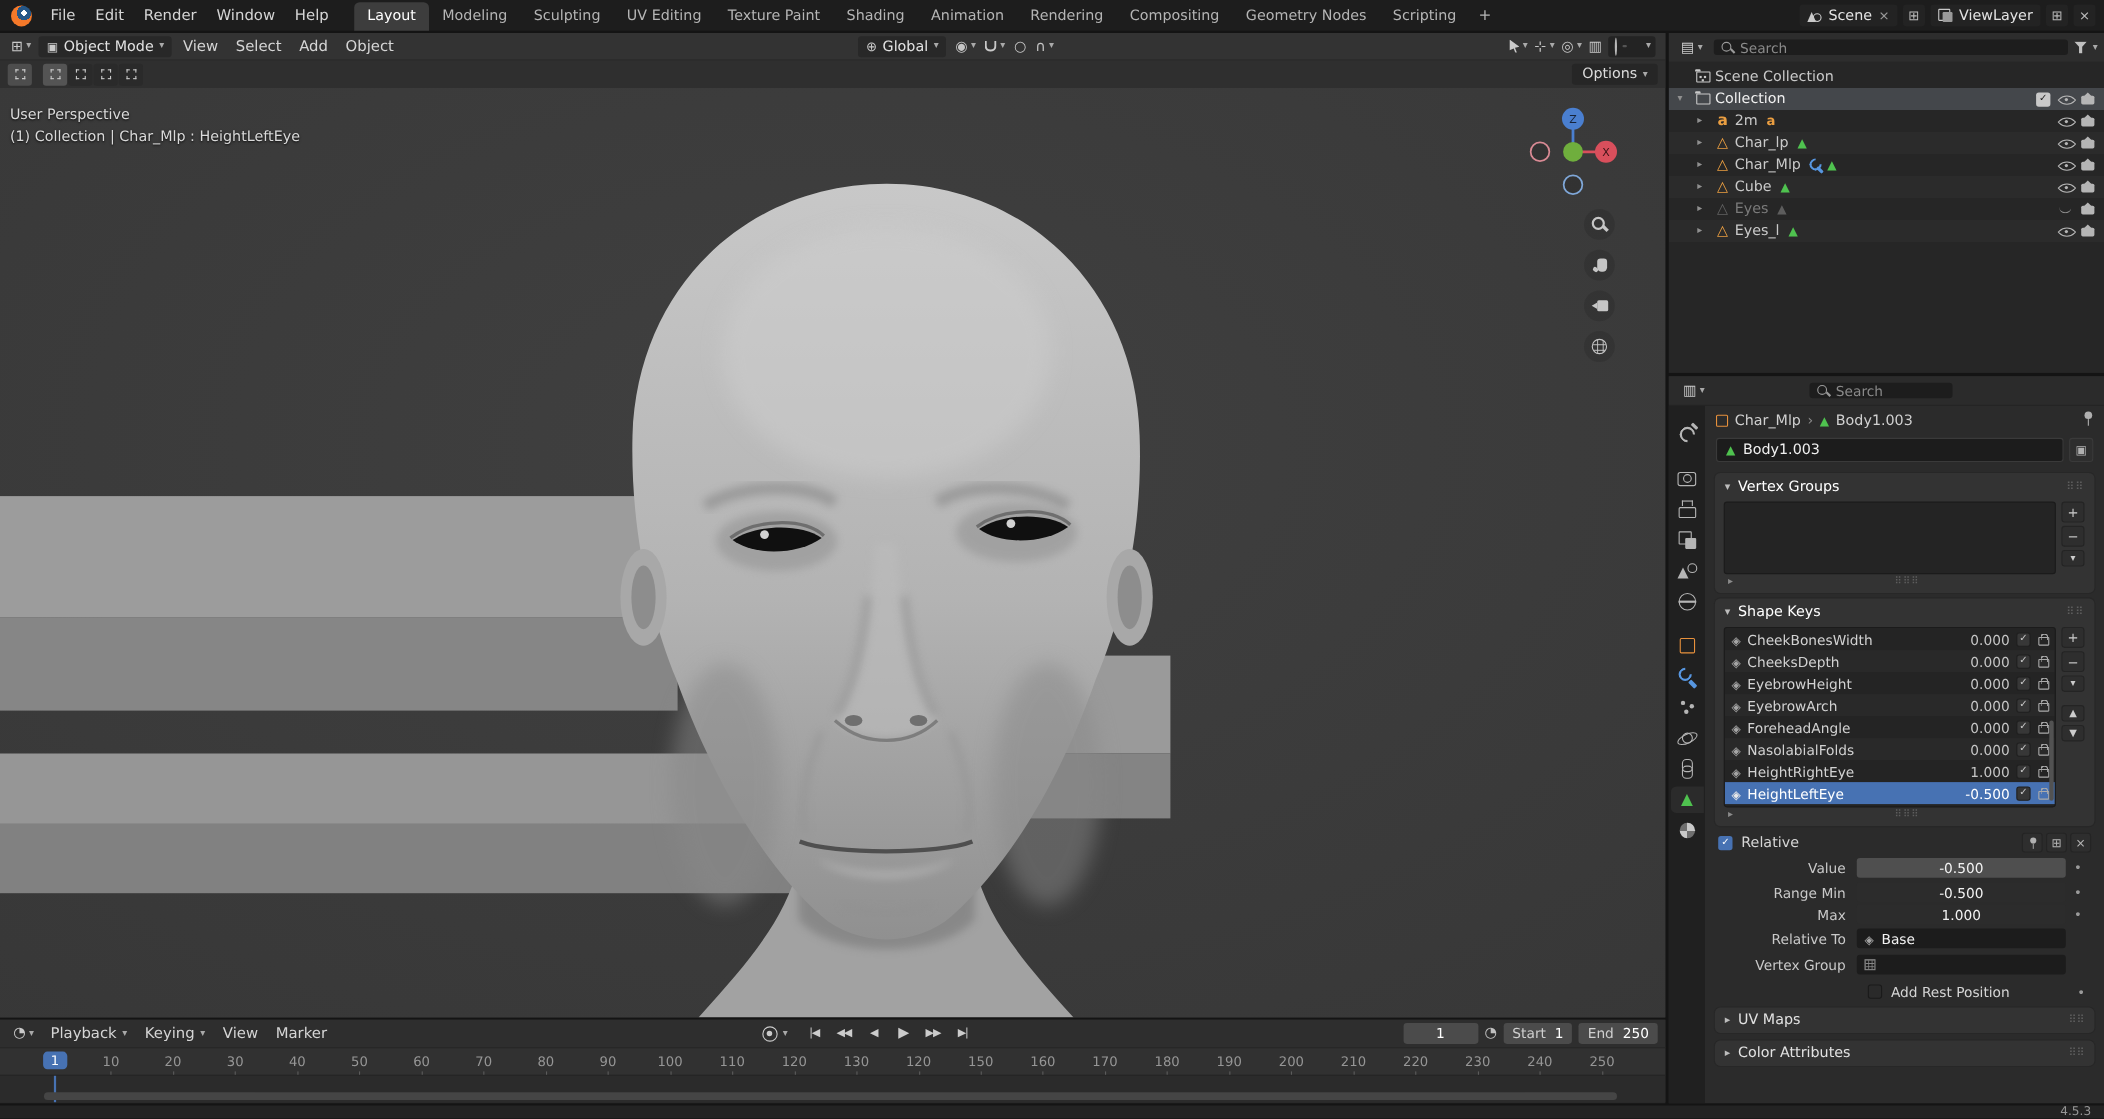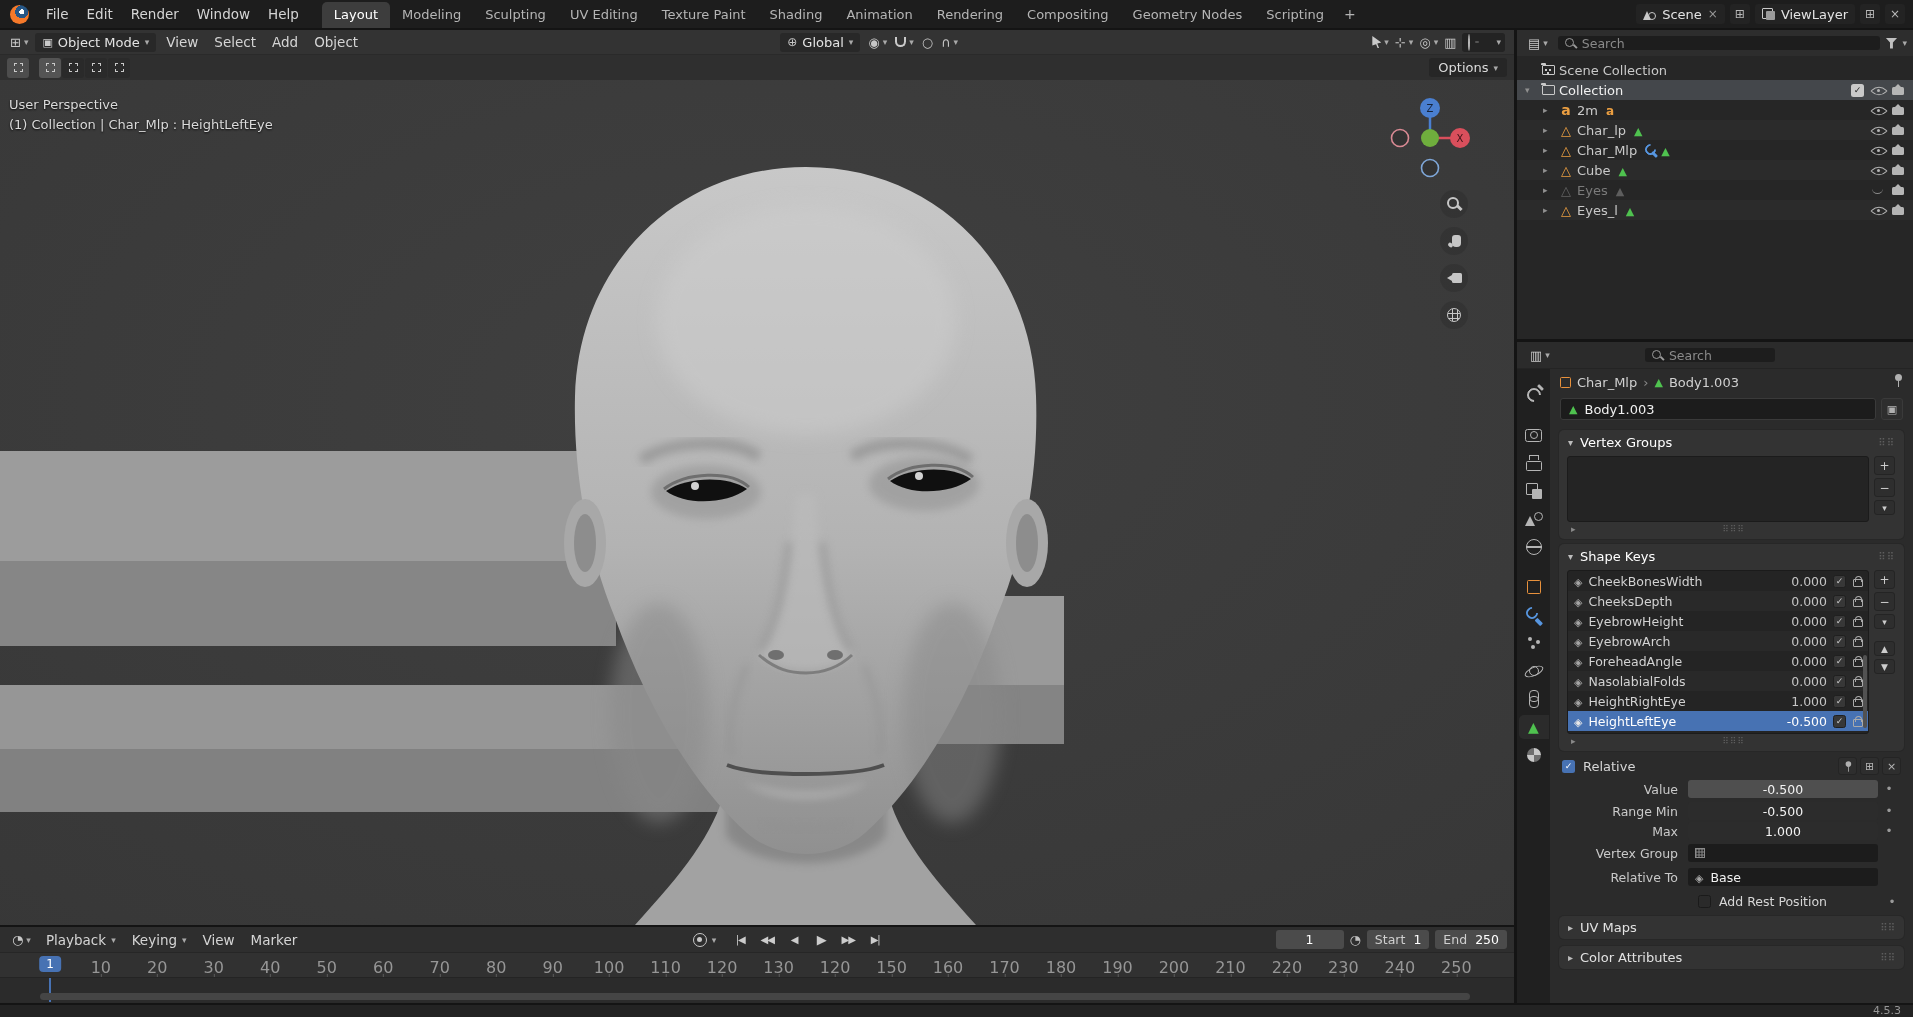--- a/index.html
+++ b/index.html
@@ -93,21 +93,21 @@
   .tbtn { width:26px; height:19px; border:none; background:transparent; color:#cccccc; font-size:10px; letter-spacing:-1px; border-radius:3px; display:flex; align-items:center; justify-content:center; font-family:"DejaVu Sans",sans-serif; }
   .tbtn.play-icon { font-size:13px; }
   .tl-right { display:flex; align-items:center; gap:6px; }
   .frame-pill { width:68px; height:19px; background:#4b4b4b; border-radius:3px; display:flex; align-items:center; justify-content:center; font-size:12.5px; color:#ffffff; }
   .se-pill { height:19px; background:#4b4b4b; border-radius:3px; display:flex; align-items:center; justify-content:space-between; padding:0 8px; font-size:12.5px; gap:8px; }
   .se-pill .lbl { color:#cfcfcf; }
   .se-pill .val { color:#ffffff; }
   .i-clock { font-size:13px; color:#c0c0c0; }
 
   .tl-ruler { position:relative; height:26px; background:#313131; border-top:1px solid #262626; border-bottom:1px solid #242424; overflow:hidden; }
-  .tick { position:absolute; top:5px; transform:translateX(-50%); font-size:16px; color:#969696;text-align:center; }
+  .tick { position:absolute; top:5px; transform:translateX(-50%); font-size:12px; color:#969696;text-align:center; }
   .tick::after { content:""; position:absolute; left:50%; top:16px; width:1px; height:6px; background:#5c5c5c; }
   .playhead-badge { position:absolute; top:3px; transform:translateX(-50%); background:#4772b3; color:#ffffff; font-size:12px; padding:1px 7px; border-radius:4px; }
   .tl-body { position:relative; height:24px; background:#2b2b2b; }
   .playhead-line { position:absolute; top:0; bottom:0; width:2px; background:#4772b3; transform:translateX(-50%); }
   .tl-scroll { position:absolute; left:40px; right:44px; bottom:2px; height:7px; background:#454545; border-radius:4px; }
 
   
   .outliner { position:absolute; left:1517px; top:30px; width:396px; height:309px; background:#262626; overflow:hidden; }
   .ol-header { height:26px; background:#2d2d2d; display:flex; align-items:center; padding:0 6px; gap:5px; }
   .ol-search { flex:1; height:14px; background:#1d1d1d; border-radius:3px; display:flex; align-items:center; gap:6px; padding:0 7px; }
@@ -884,34 +884,34 @@
           <span class="plabel">Range Min</span>
           <span class="pfield num">-0.500</span>
           <span class="pdot">•</span>
         </div>
         <div class="prow slim">
           <span class="plabel">Max</span>
           <span class="pfield num">1.000</span>
           <span class="pdot">•</span>
         </div>
         <div class="prow">
+          <span class="plabel">Relative To</span>
+          <span class="pfield darkf">
+            <span class="i-shapekey"></span>
+            <span>Base</span>
+          </span>
+          <span class="pdot"></span>
+        </div>
+        <div class="prow">
           <span class="plabel">Vertex Group</span>
           <span class="pfield darkf">
               <span class="i-vgrid"></span>
             </span>
           <span class="pdot"></span>
         </div>
-        <div class="prow">
-          <span class="plabel">Relative To</span>
-          <span class="pfield darkf">
-            <span class="i-shapekey"></span>
-            <span>Base</span>
-          </span>
-          <span class="pdot"></span>
-        </div>
 
         <div class="addrest-row">
           <span class="chk empty"></span>
           <span>Add Rest Position</span>
           <span class="pdot">•</span>
         </div>
 
         <div class="collapsed-h">
           <span class="arr" style="font-size:10px;color:#bdbdbd;">▸</span>
           <span class="ttl" style="font-size:13px;color:#e2e2e2;">UV Maps</span>

